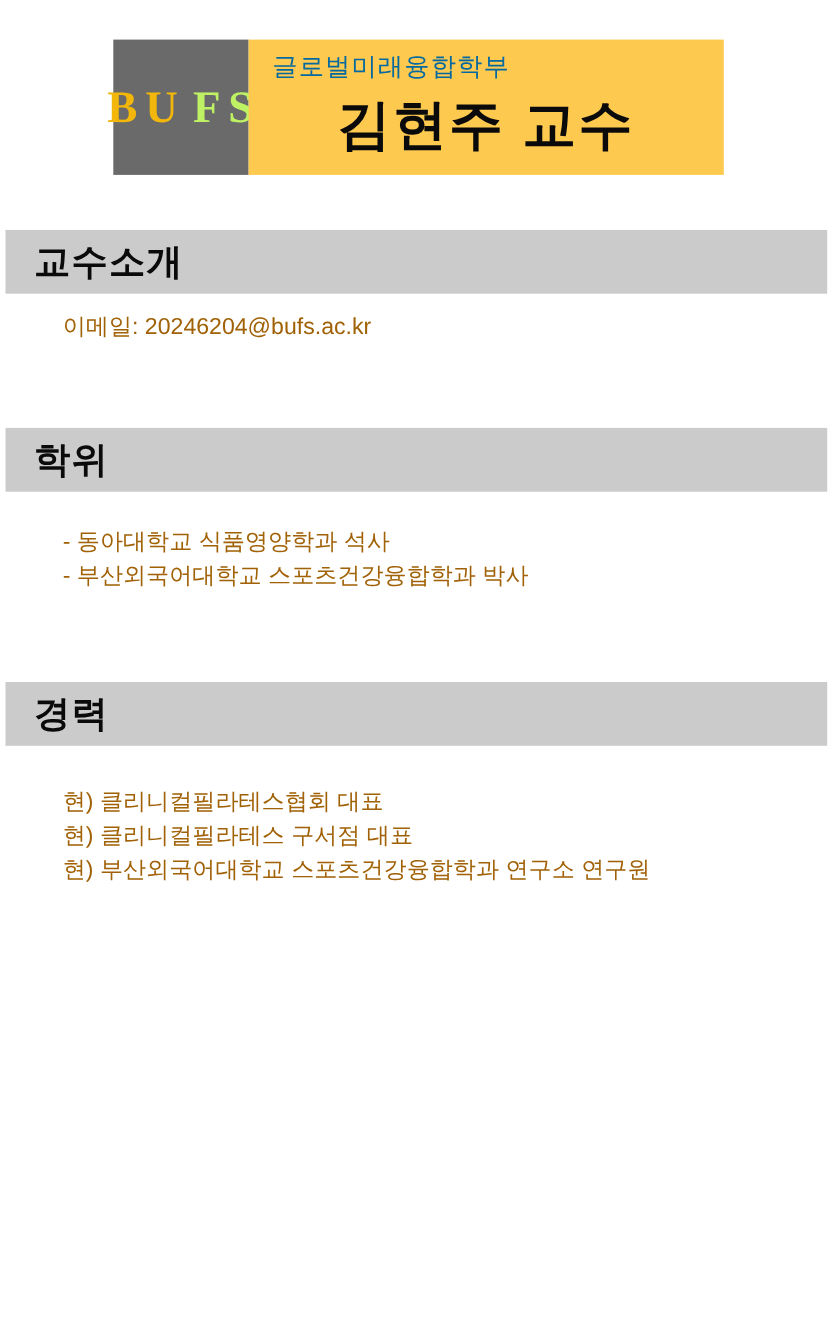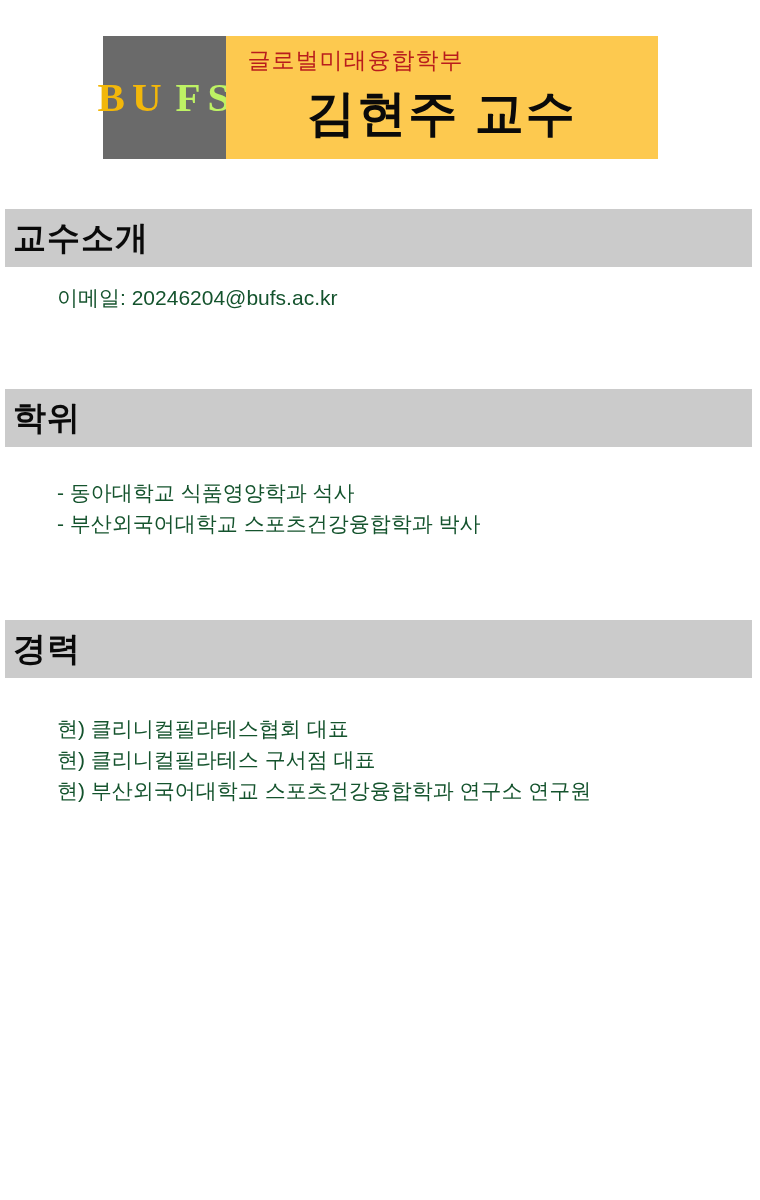--- a/index.html
+++ b/index.html
@@ -44,51 +44,51 @@
   .logo-bu { color: #F2B70A; }
   .logo-fs { color: #bef264; }
 
   .banner {
     flex: 1;
     background: #FDC94F;
     padding-top: 9px;
   }
   .dept {
     font-size: 23px;
-    color: #b91c1c;
+    color: #0369a1;
     padding-left: 22px;
     letter-spacing: 1px;
   }
   .prof-name {
     margin-top: 5px;
     font-size: 49px;
     font-weight: 900;
     color: #0A0A0A;
     text-align: center;
     letter-spacing: 2px;
   }
 
   
   .section-bar {
     height: 58px;
     margin-left: 5px;
     margin-right: 8px;
     background: #CBCBCB;
     display: flex;
     align-items: center;
-    padding-left: 8px;
+    padding-left: 26px;
     font-size: 33px;
     font-weight: 800;
     color: #0A0A0A;
     letter-spacing: 1px;
   }
   .section-body {
     padding-left: 57px;
     padding-right: 20px;
-    color: #14532d;
+    color: #a16207;
     font-size: 21px;
     line-height: 31px;
   }
   .section-body p { margin: 0; }
 
   #sec-intro  .section-bar  { margin-top: 50px; }
   #sec-intro  .section-body { margin-top: 15px; }
   #sec-degree .section-bar  { margin-top: 76px; }
   #sec-degree .section-body { margin-top: 30px; }
   #sec-career .section-bar  { margin-top: 81px; }

